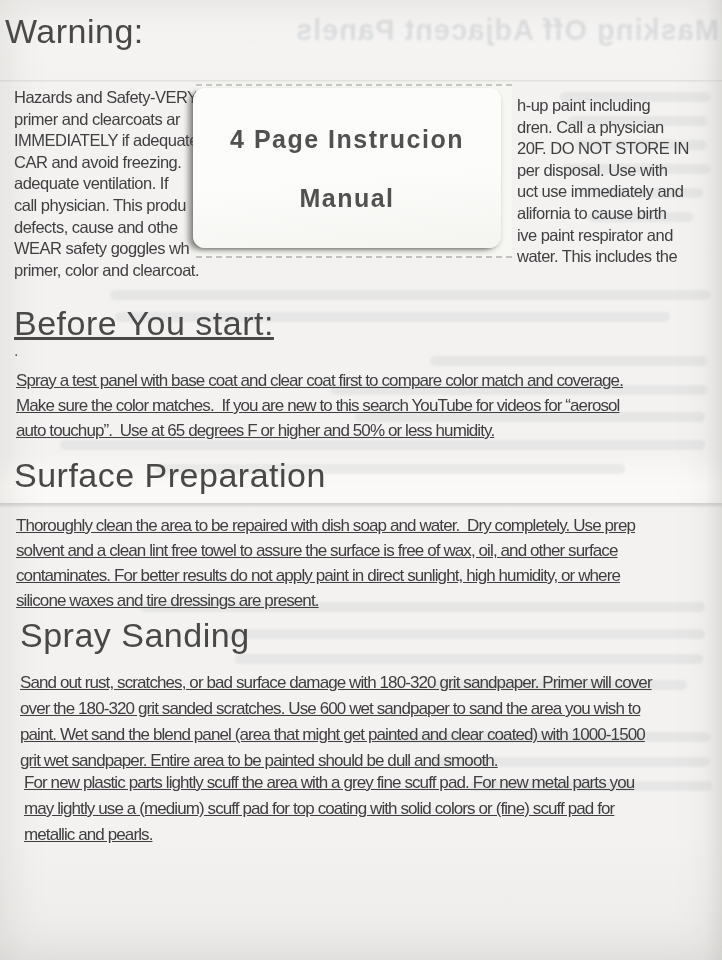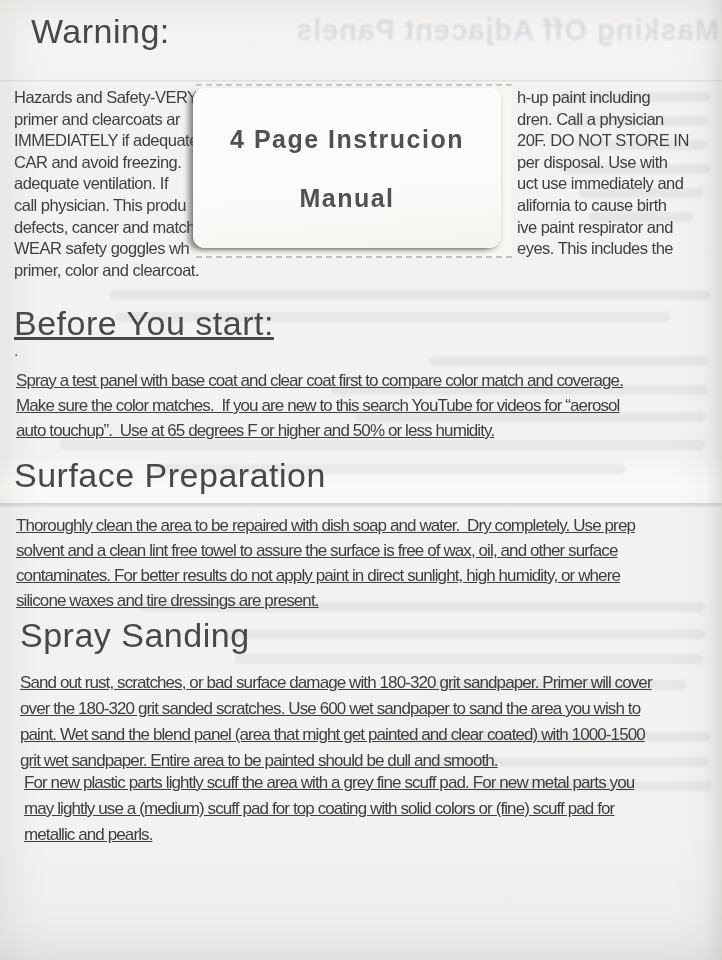--- a/index.html
+++ b/index.html
@@ -32,21 +32,21 @@
   
   .para { position:absolute; color:#3e3e40; z-index:2;text-decoration:underline; }
   .body-line { white-space:pre; font-size:17px; letter-spacing:-0.9px; }
   .lh25 .body-line { line-height:25px; height:25px; }
   .lh26 .body-line { line-height:26px; height:26px; }
 
   
   .wpara { position:absolute; left:14px; top:87px; width:700px; z-index:2; color:#3f3f41; }
   .wrow { position:relative; height:21.6px; }
   .wrow .lfrag { position:absolute; left:0; top:0; white-space:pre; font-size:16.5px; letter-spacing:-0.5px; line-height:21.6px; }
-  .wrow .rfrag { position:absolute; left:503px; top:0; white-space:pre; font-size:16.5px; letter-spacing:-0.5px; line-height:21.6px; }
+  .wrow .rfrag { position:absolute; left:503px; top:8px; white-space:pre; font-size:16.5px; letter-spacing:-0.5px; line-height:21.6px; }
 
   .stray { position:absolute; left:14px; top:342px; font-size:16px; color:#565656; z-index:2; }
 
   
   .sticker-backing {
     position:absolute; left:196px; top:84px; width:316px; height:170px; z-index:4;
     background:rgba(246,246,243,0.92);
     border-top:2px dashed rgba(188,188,184,0.85);
     border-bottom:2px dashed rgba(183,183,179,0.85);
   }
@@ -87,21 +87,21 @@
   <div class="bl" style="left:60px;top:440px;width:645px;"></div>
   <div class="bl" style="left:155px;top:464px;width:470px;"></div>
   <div class="bl" style="left:140px;top:602px;width:565px;"></div>
   <div class="bl" style="left:225px;top:629px;width:480px;"></div>
   <div class="bl" style="left:235px;top:654px;width:468px;"></div>
   <div class="bl" style="left:432px;top:680px;width:255px;"></div>
   <div class="bl" style="left:385px;top:732px;width:325px;"></div>
   <div class="bl" style="left:432px;top:757px;width:278px;"></div>
   <div class="bl" style="left:470px;top:781px;width:242px;"></div>
 
-  <div class="h" style="left:31px;top:12px;">Warning:</div>
+  <div class="h" style="left:5px;top:12px;">Warning:</div>
 
   <div class="wpara">
     <div class="wrow">
       <span class="lfrag">Hazards and Safety-VERY</span>
       <span class="rfrag">h-up paint including</span>
     </div>
     <div class="wrow">
       <span class="lfrag">primer and clearcoats ar</span>
       <span class="rfrag">dren. Call a physician</span>
     </div>
@@ -115,26 +115,26 @@
     </div>
     <div class="wrow">
       <span class="lfrag">adequate ventilation. If</span>
       <span class="rfrag">uct use immediately and</span>
     </div>
     <div class="wrow">
       <span class="lfrag">call physician. This produ</span>
       <span class="rfrag">alifornia to cause birth</span>
     </div>
     <div class="wrow">
-      <span class="lfrag">defects, cancer and match</span>
+      <span class="lfrag">defects, cause and othe</span>
       <span class="rfrag">ive paint respirator and</span>
     </div>
     <div class="wrow">
       <span class="lfrag">WEAR safety goggles wh</span>
-      <span class="rfrag">eyes. This includes the</span>
+      <span class="rfrag">water. This includes the</span>
     </div>
     <div class="wrow">
       <span class="lfrag">primer, color and clearcoat.</span>
       <span class="rfrag"></span>
     </div>
   </div>
 
   <div class="sticker-backing"></div>
   <div class="sticker-label">
     <div class="sticker-line1">4 Page Instrucion</div>

